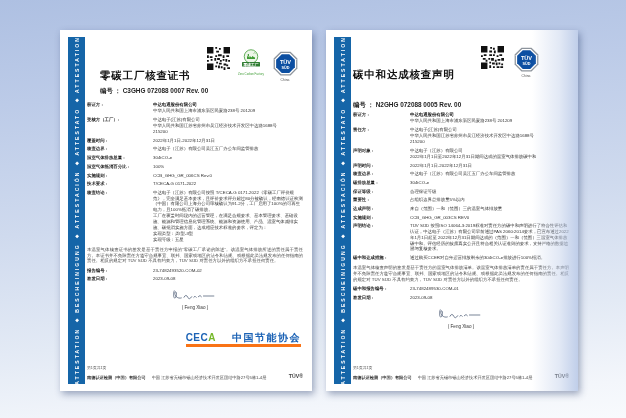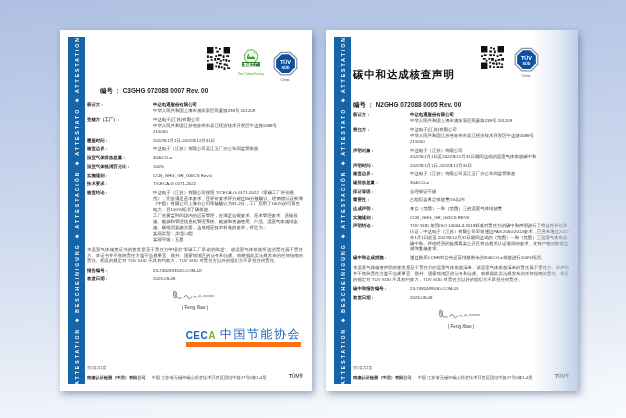--- a/index.html
+++ b/index.html
@@ -43,40 +43,41 @@
   .flabel{flex:none;width:66px;font-weight:bold;color:#222;padding-right:3px}
   .page-right .flabel{width:57px}
   .fval{flex:1;min-width:0}
   .fline{margin-bottom:.4px}
   .fline.b{font-weight:bold;color:#111}
   .disclaimer{margin-top:4px;margin-bottom:3.5px;color:#444;text-align:justify}
   .sig{width:100%;text-align:center;margin-top:6px}
   .sig svg{display:block;margin:0 auto}
   .sig-name{font-size:4.6px;color:#333;margin-top:1px}
   .ceca{position:absolute;right:2px;bottom:44px;display:flex;align-items:flex-end;
-        border-bottom:5px solid #f97316;padding-bottom:1px}
+        border-bottom:3px solid #f97316;padding-bottom:1px}
   .ceca-abbr{font-size:10px;font-weight:bold;letter-spacing:.5px;color:#1b62b5;line-height:1}
   .ceca-abbr .g{color:#76b82a}
-  .ceca-name{font-size:12px;font-weight:normal;color:#1b62b5;margin-left:4px;letter-spacing:1.5px;line-height:1.05;white-space:nowrap}
+  .ceca-name{font-size:10px;font-weight:bold;color:#1b62b5;margin-left:16px;letter-spacing:1.5px;line-height:1.05;white-space:nowrap}
   .footer{position:absolute;left:0;right:0;bottom:11px}
   .page-note{font-size:3.8px;color:#555;margin-bottom:2px}
   .footer-row{display:flex;align-items:flex-end}
   .footer-company{font-size:4.2px;font-weight:bold;color:#333;white-space:nowrap;margin-right:6px}
   .footer-address{font-size:4.2px;color:#444;flex:1;white-space:nowrap;overflow:hidden}
   .footer-mark{font-size:5.2px;font-weight:bold;color:#444;margin-left:4px;white-space:nowrap}
 </style>
 </head>
 <body>
 
 <div class="page page-left">
   <div class="strip">
     <span>ATTESTATION ◆ BESCHEINIGUNG ◆ ATTESTACIÓN ◆ ATTESTATO ◆ ATTESTATION</span>
   </div>
   <div class="content">
     <div class="header">
+      <div class="cert-title">零碳工厂核查证书</div>
       <div class="cert-no">编号 ：  C3GHG 072088 0007 Rev. 00</div>
       <svg class="qr" viewBox="0 0 25 25">
         <rect width="25" height="25" fill="#fff"></rect>
         <path fill="#111" d="M0 0h7v7H0zM2 2h3v3H2zM18 0h7v7h-7zM20 2h3v3h-3zM0 18h7v7H0zM2 20h3v3H2zM9 0h2v2H9zM13 1h2v2h-2zM10 4h3v2h-3zM9 9h2v2H9zM12 8h2h2v2h-4zM17 9h2v3h-2zM21 9h3v2h-3zM0 9h2v3H0zM3 10h3v2H3zM4 13h2v2H4zM0 14h2v2H0zM8 12h2v3H8zM11 12h3v2h-3zM14 14h2v2h-2zM10 16h2v2h-2zM13 17h3v2h-3zM17 13h2v2h-2zM20 13h2v3h-2zM23 14h2v2h-2zM9 20h2v2H9zM12 20h2v3h-2zM15 21h2v2h-2zM18 18h3v2h-3zM21 19h2v2h-2zM18 22h2v3h-2zM22 22h3v2h-3z"></path>
       </svg>
       <div class="logo-zc">
         <svg width="32" height="22" viewBox="0 0 64 44">
           <circle cx="32" cy="15" r="13.5" fill="#edf6e9" stroke="#3f9c35" stroke-width="1.6"></circle>
           <path d="M24 20 v-6 l5 3 v-3 l5 3 v-3 l6 3 v3 z" fill="#3f9c35"></path>
           <rect x="25.5" y="10" width="2.4" height="5" fill="#3f9c35"></rect>

